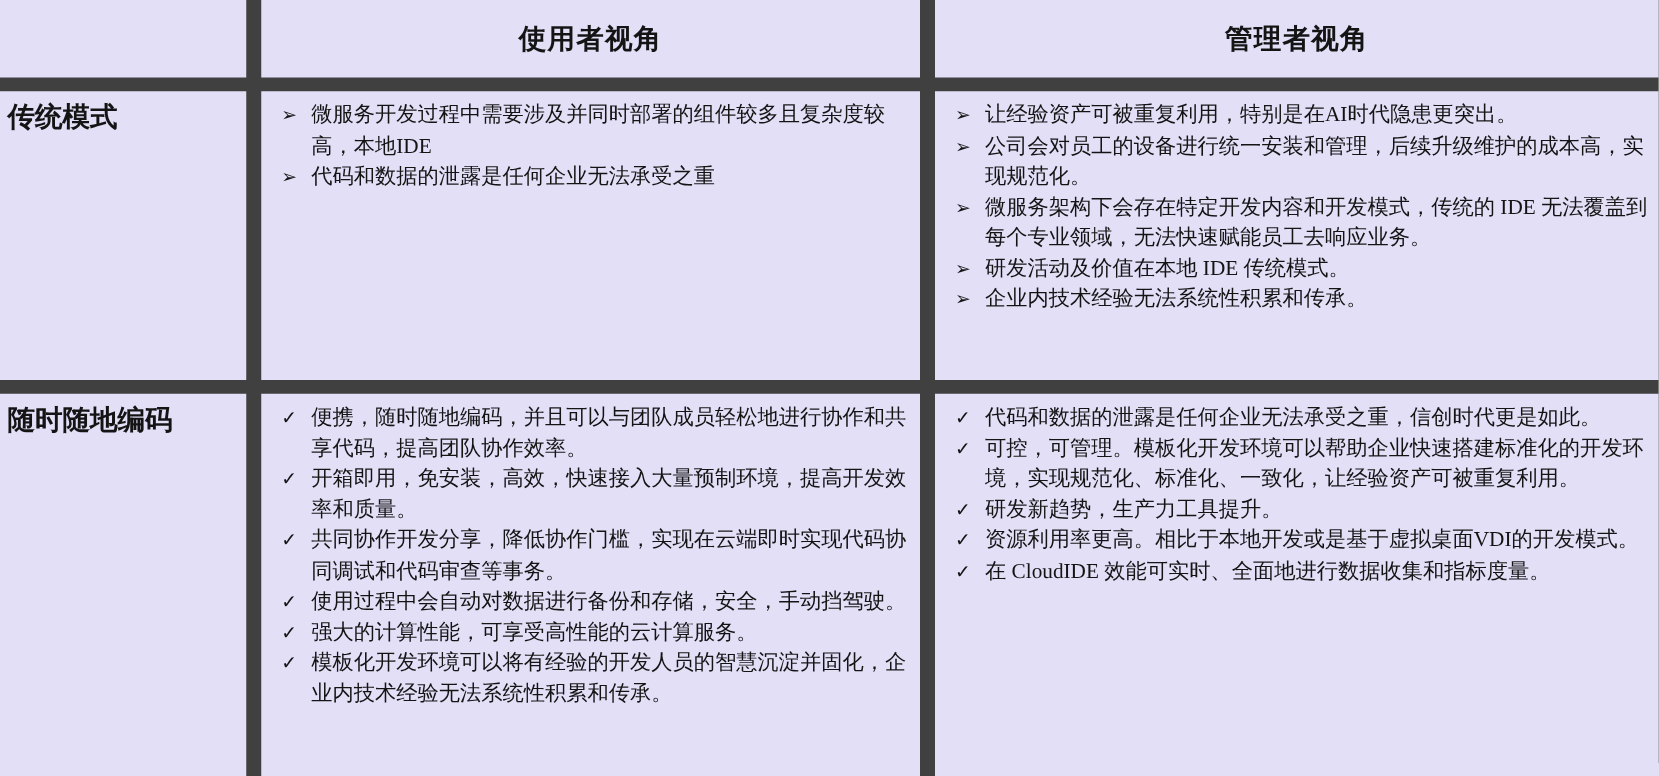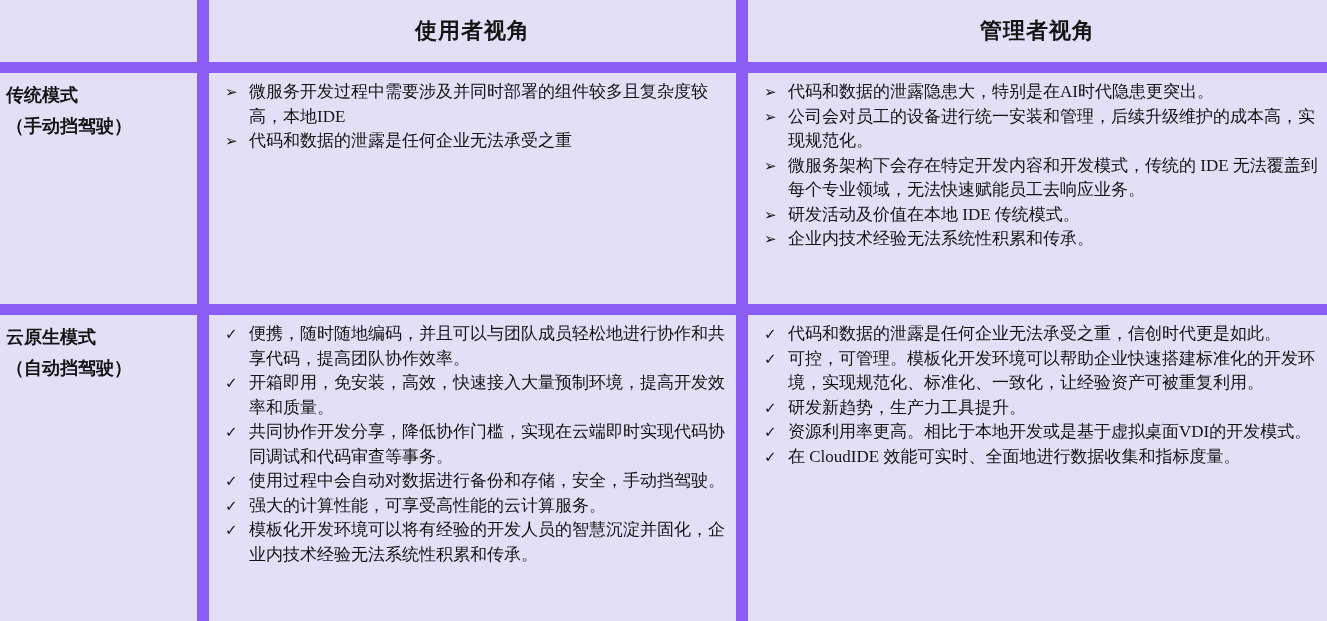--- a/index.html
+++ b/index.html
@@ -10,40 +10,40 @@
     }
     .table-grid {
       width: 1327px;
       height: 621px;
       box-sizing: border-box;
       display: grid;
       grid-template-columns: 197px 527px 1fr;
       grid-template-rows: 62px 231px 1fr;
       column-gap: 12px;
       row-gap: 11px;
-      background: #8b5cf6;
+      background: #404040;
     }
     .cell {
       background: #E3DFF7;
       box-sizing: border-box;
       overflow: hidden;
       color: #141414;
     }
     .cell.header {
       display: flex;
       align-items: center;
       justify-content: center;
       font-weight: bold;
       font-size: 22px;
       letter-spacing: 1px;
     }
     .cell.rowlabel {
       padding: 6px 4px 0 6px;
       font-weight: bold;
-      font-size: 18px;
+      font-size: 22px;
       line-height: 31px;
       white-space: nowrap;
     }
     .cell.content {
       padding: 7px 6px 0 10px;
       font-size: 17px;
       line-height: 24.5px;
     }
     .bullet-item {
       display: flex;
@@ -72,60 +72,58 @@
   <div class="cell header">
     <span>使用者视角</span>
   </div>
 
   <div class="cell header">
     <span>管理者视角</span>
   </div>
 
   <div class="cell rowlabel">
     <div>传统模式</div>
-    <div>（手动挡驾驶）</div>
   </div>
 
   <div class="cell content">
       <div class="bullet-item">
         <span class="bullet">➢</span>
         <span class="bullet-text">微服务开发过程中需要涉及并同时部署的组件较多且复杂度较高，本地IDE</span>
       </div>
       <div class="bullet-item">
         <span class="bullet">➢</span>
         <span class="bullet-text">代码和数据的泄露是任何企业无法承受之重</span>
       </div>
     </div>
 
   <div class="cell content">
       <div class="bullet-item">
         <span class="bullet">➢</span>
-        <span class="bullet-text">代码和数据的泄露隐患大，特别是在AI时代隐患更突出。</span>
+        <span class="bullet-text">让经验资产可被重复利用，特别是在AI时代隐患更突出。</span>
       </div>
       <div class="bullet-item">
         <span class="bullet">➢</span>
         <span class="bullet-text">公司会对员工的设备进行统一安装和管理，后续升级维护的成本高，实现规范化。</span>
       </div>
       <div class="bullet-item">
         <span class="bullet">➢</span>
         <span class="bullet-text">微服务架构下会存在特定开发内容和开发模式，传统的 IDE 无法覆盖到每个专业领域，无法快速赋能员工去响应业务。</span>
       </div>
       <div class="bullet-item">
         <span class="bullet">➢</span>
         <span class="bullet-text">研发活动及价值在本地 IDE 传统模式。</span>
       </div>
       <div class="bullet-item">
         <span class="bullet">➢</span>
         <span class="bullet-text">企业内技术经验无法系统性积累和传承。</span>
       </div>
     </div>
 
   <div class="cell rowlabel">
-    <div>云原生模式</div>
-    <div>（自动挡驾驶）</div>
+    <div>随时随地编码</div>
   </div>
 
   <div class="cell content">
       <div class="bullet-item">
         <span class="bullet">✓</span>
         <span class="bullet-text">便携，随时随地编码，并且可以与团队成员轻松地进行协作和共享代码，提高团队协作效率。</span>
       </div>
       <div class="bullet-item">
         <span class="bullet">✓</span>
         <span class="bullet-text">开箱即用，免安装，高效，快速接入大量预制环境，提高开发效率和质量。</span>

